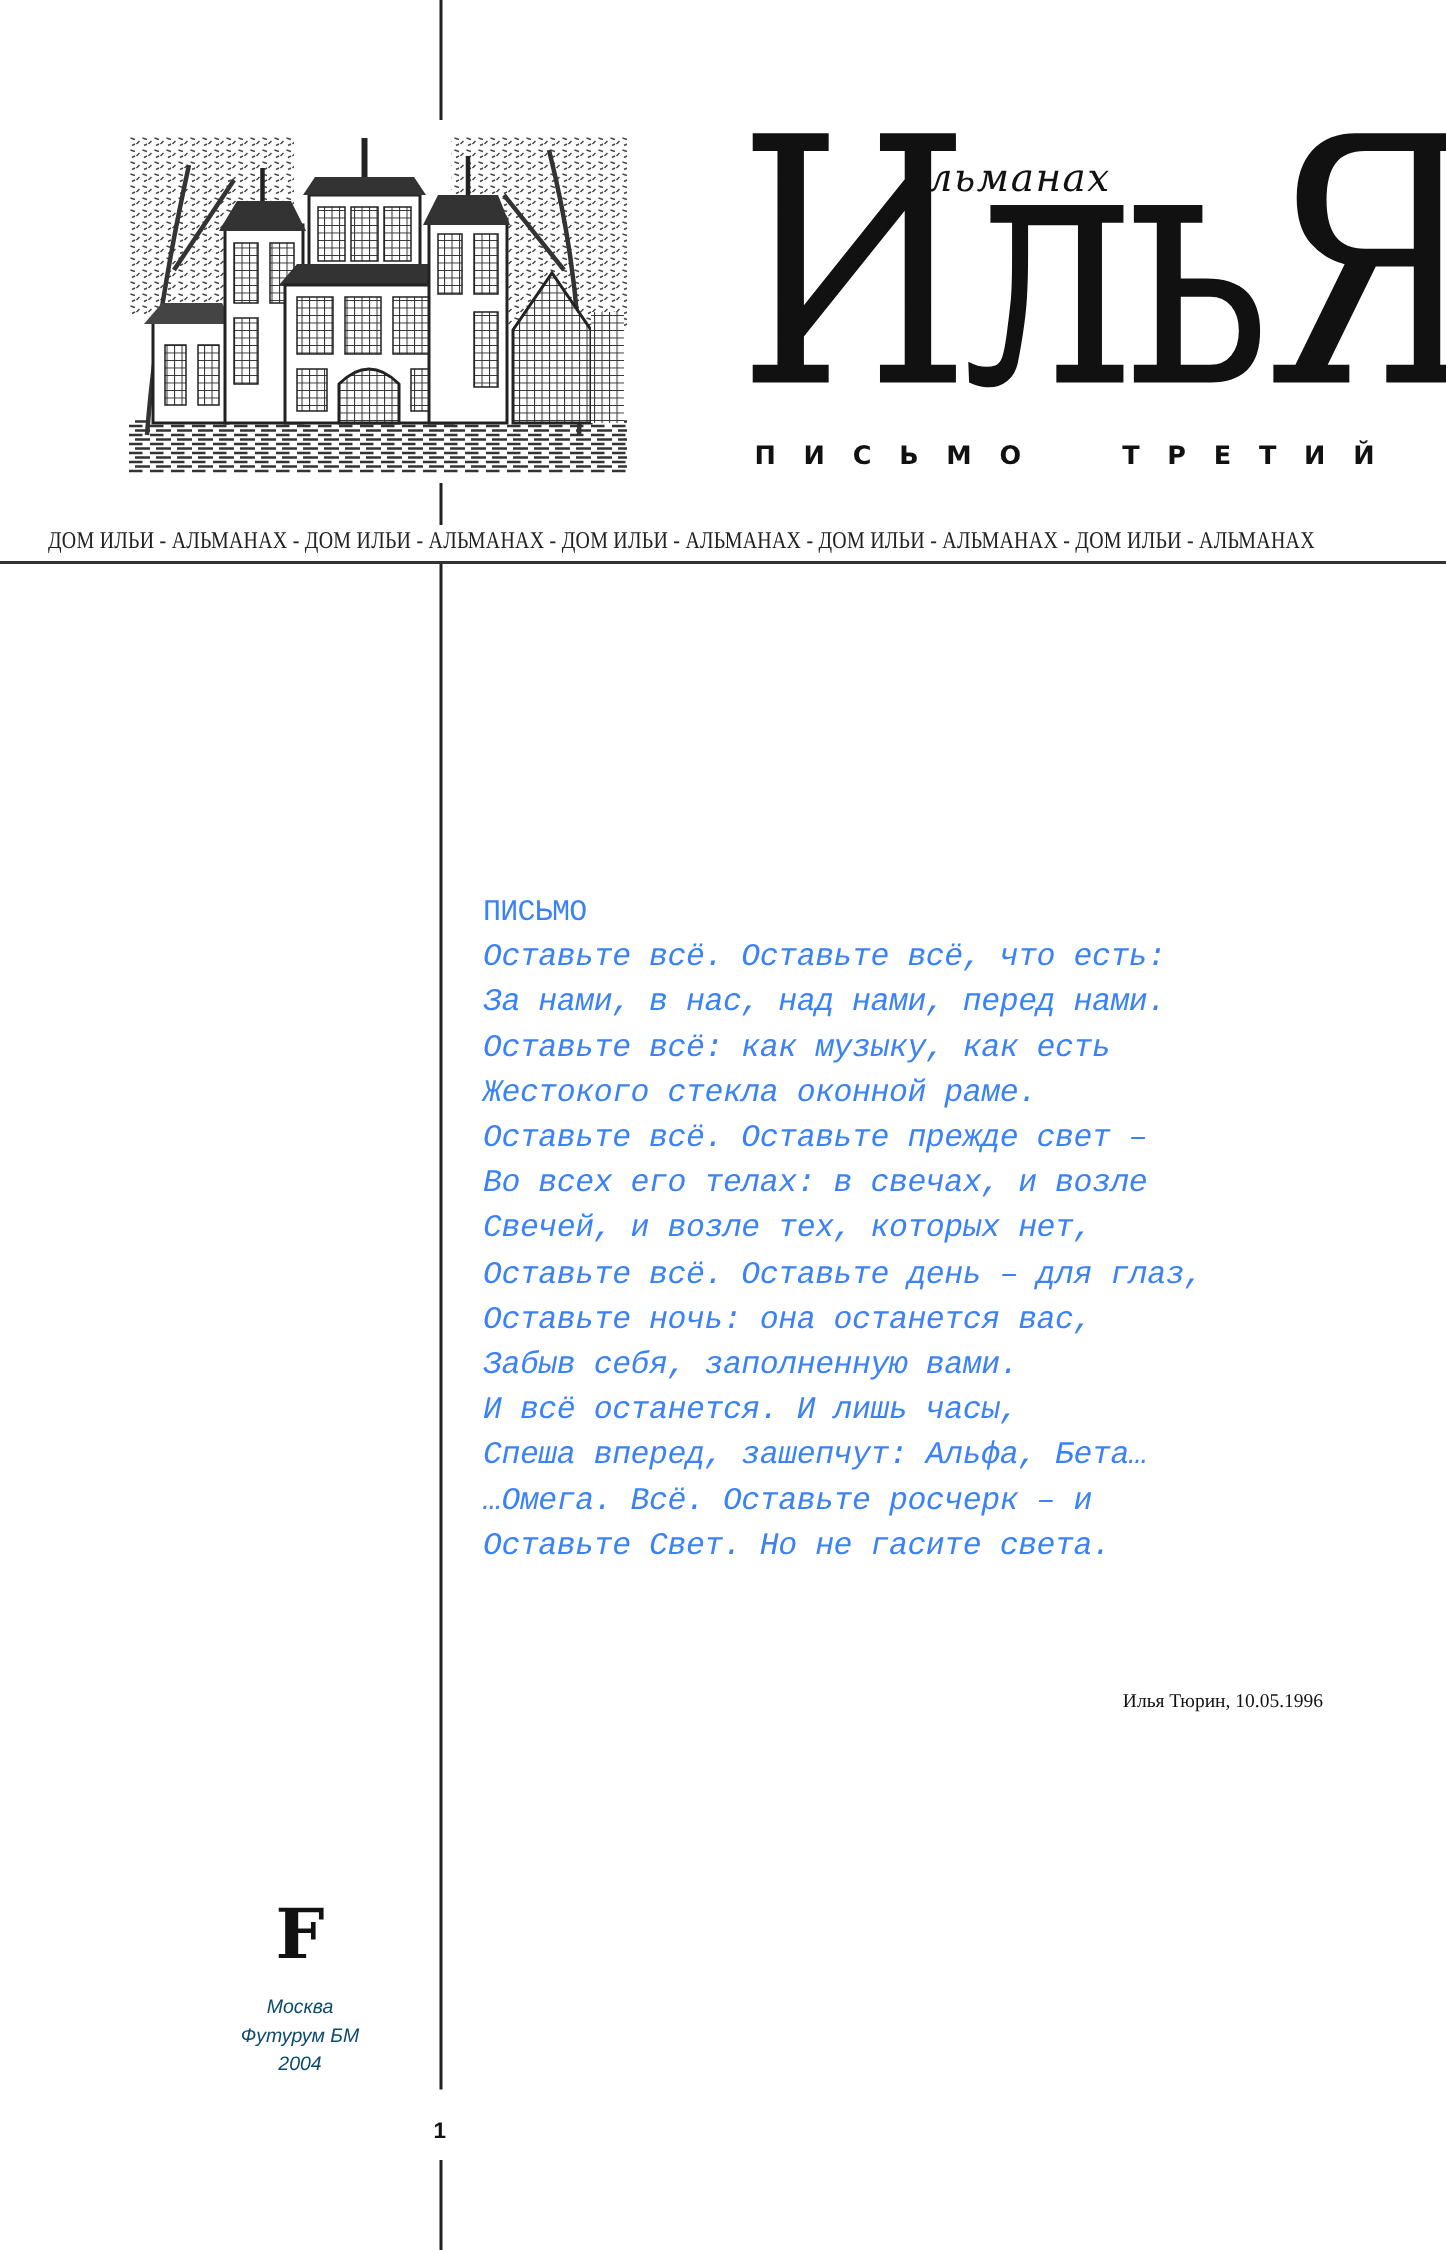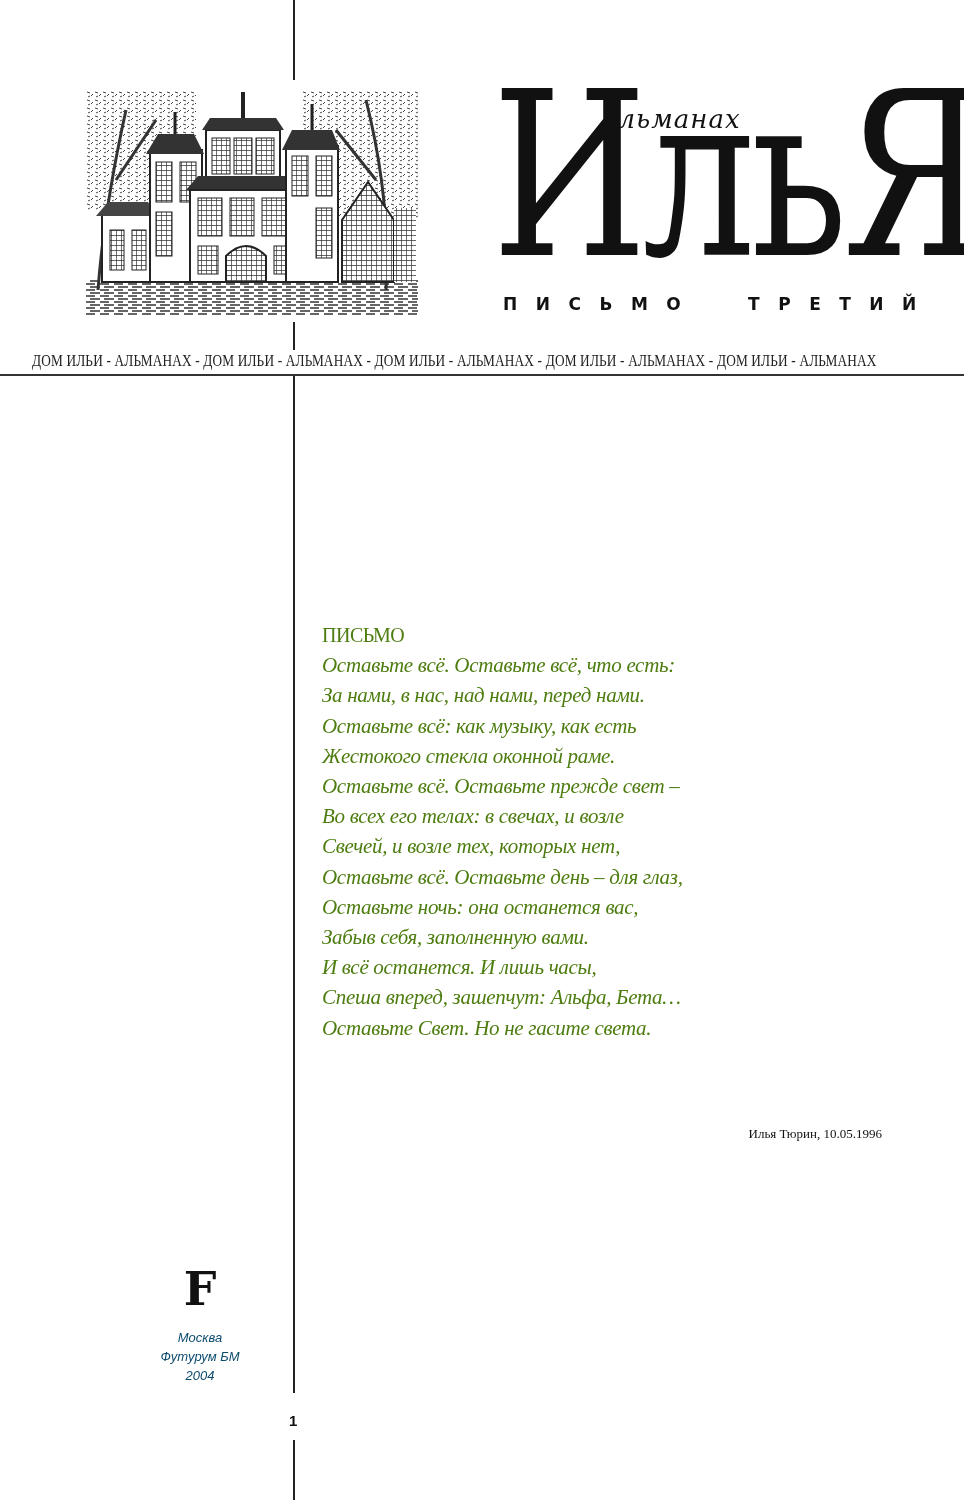--- a/index.html
+++ b/index.html
@@ -9,21 +9,21 @@
   .hline { position:absolute; left:0; top:374px; width:964px; height:1.5px; background:#333; }
 
   .illustration { position:absolute; left:86px; top:90px; width:332px; height:226px; }
 
   .title-big { position:absolute; left:492px; top:62px; font-family:"DejaVu Serif", serif; font-weight:300; font-size:228px; line-height:228px; letter-spacing:-6px; color:#111; transform:scaleX(0.78); transform-origin:left top; white-space:nowrap; }
   .title-small { position:absolute; left:602px; top:104px; font-family:"DejaVu Serif", serif; font-style:italic; font-size:26px; line-height:30px; color:#111; letter-spacing:1px; background:transparent; }
   .issue { position:absolute; left:503px; top:294px; font-family:"DejaVu Sans", sans-serif; font-weight:bold; font-size:17px; letter-spacing:18.5px; color:#111; white-space:pre; }
 
   .ribbon { position:absolute; left:32px; top:352px; font-family:"Liberation Serif", serif; font-size:16px; color:#222; white-space:nowrap; transform:scaleX(0.83); transform-origin:left top; letter-spacing:0.2px; }
 
-  .poem { position:absolute; left:322px; top:620px; font-family:Liberation Serif, serif; font-style:italic; font-size:21px; line-height:30.2px; color:#4d7c0f; letter-spacing:-0.3px; }
+  .poem { position:absolute; left:322px; top:594px; font-family:Liberation Mono, monospace; font-style:italic; font-size:21px; line-height:30.2px; color:#3b82f6; letter-spacing:-0.3px; }
   .poem .ptitle { font-style:normal; font-size:20px; letter-spacing:-0.5px; }
   .poem .line { white-space:nowrap; }
   .signature { position:absolute; right:82px; top:1126px; font-family:Liberation Serif, serif; font-size:13px; color:#111; }
 
   .pub { position:absolute; left:140px; top:1264px; width:120px; text-align:center; }
   .pub .logo { font-family:"DejaVu Serif", serif; font-weight:bold; font-size:46px; line-height:50px; color:#111; }
   .pub .txt { font-family:"Liberation Sans", sans-serif; font-size:13px; line-height:19px; color:#0c4a6e; margin-top:14px;font-style:italic; }
   .pagenum { position:absolute; left:289px; top:1412px; font-family:"Liberation Sans", sans-serif; font-weight:bold; font-size:15px; color:#111; }
 </style>
 </head>
@@ -109,20 +109,21 @@
   <div class="line">Оставьте всё: как музыку, как есть</div>
   <div class="line">Жестокого стекла оконной раме.</div>
   <div class="line">Оставьте всё. Оставьте прежде свет –</div>
   <div class="line">Во всех его телах: в свечах, и возле</div>
   <div class="line">Свечей, и возле тех, которых нет,</div>
   <div class="line">Оставьте всё. Оставьте день – для глаз,</div>
   <div class="line">Оставьте ночь: она останется вас,</div>
   <div class="line">Забыв себя, заполненную вами.</div>
   <div class="line">И всё останется. И лишь часы,</div>
   <div class="line">Спеша вперед, зашепчут: Альфа, Бета…</div>
+  <div class="line">…Омега. Всё. Оставьте росчерк – и</div>
   <div class="line">Оставьте Свет. Но не гасите света.</div>
 </div>
 <div class="signature">Илья Тюрин, 10.05.1996</div>
 
 <div class="pub">
   <div class="logo">F</div>
   <div class="txt">
     <div>Москва</div>
     <div>Футурум БМ</div>
     <div>2004</div>

